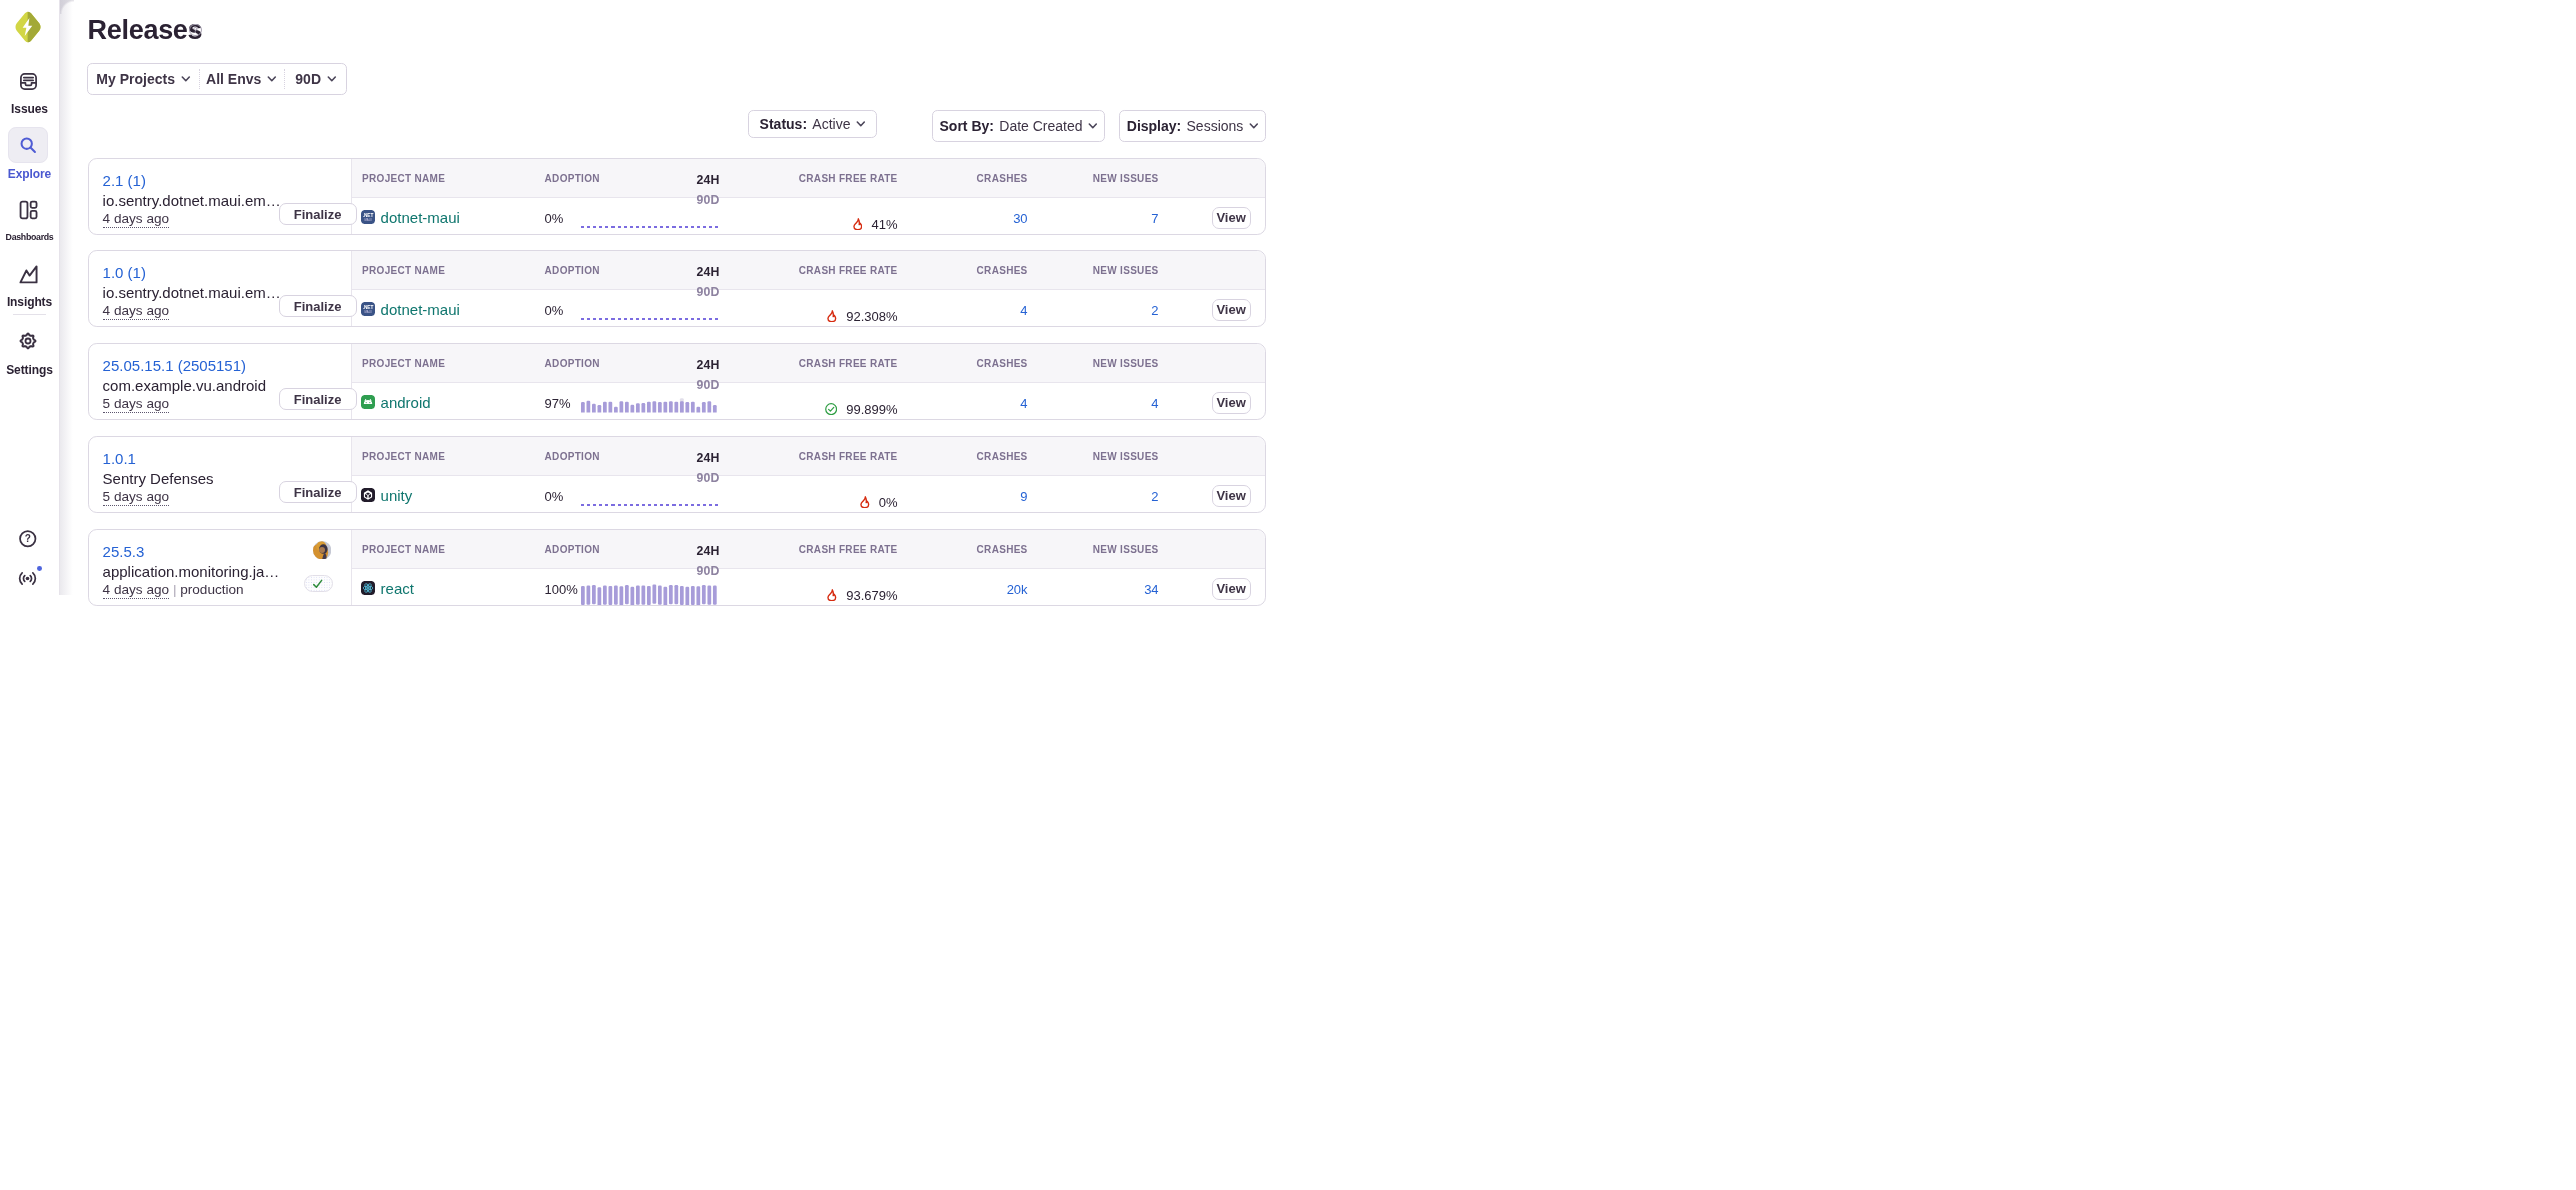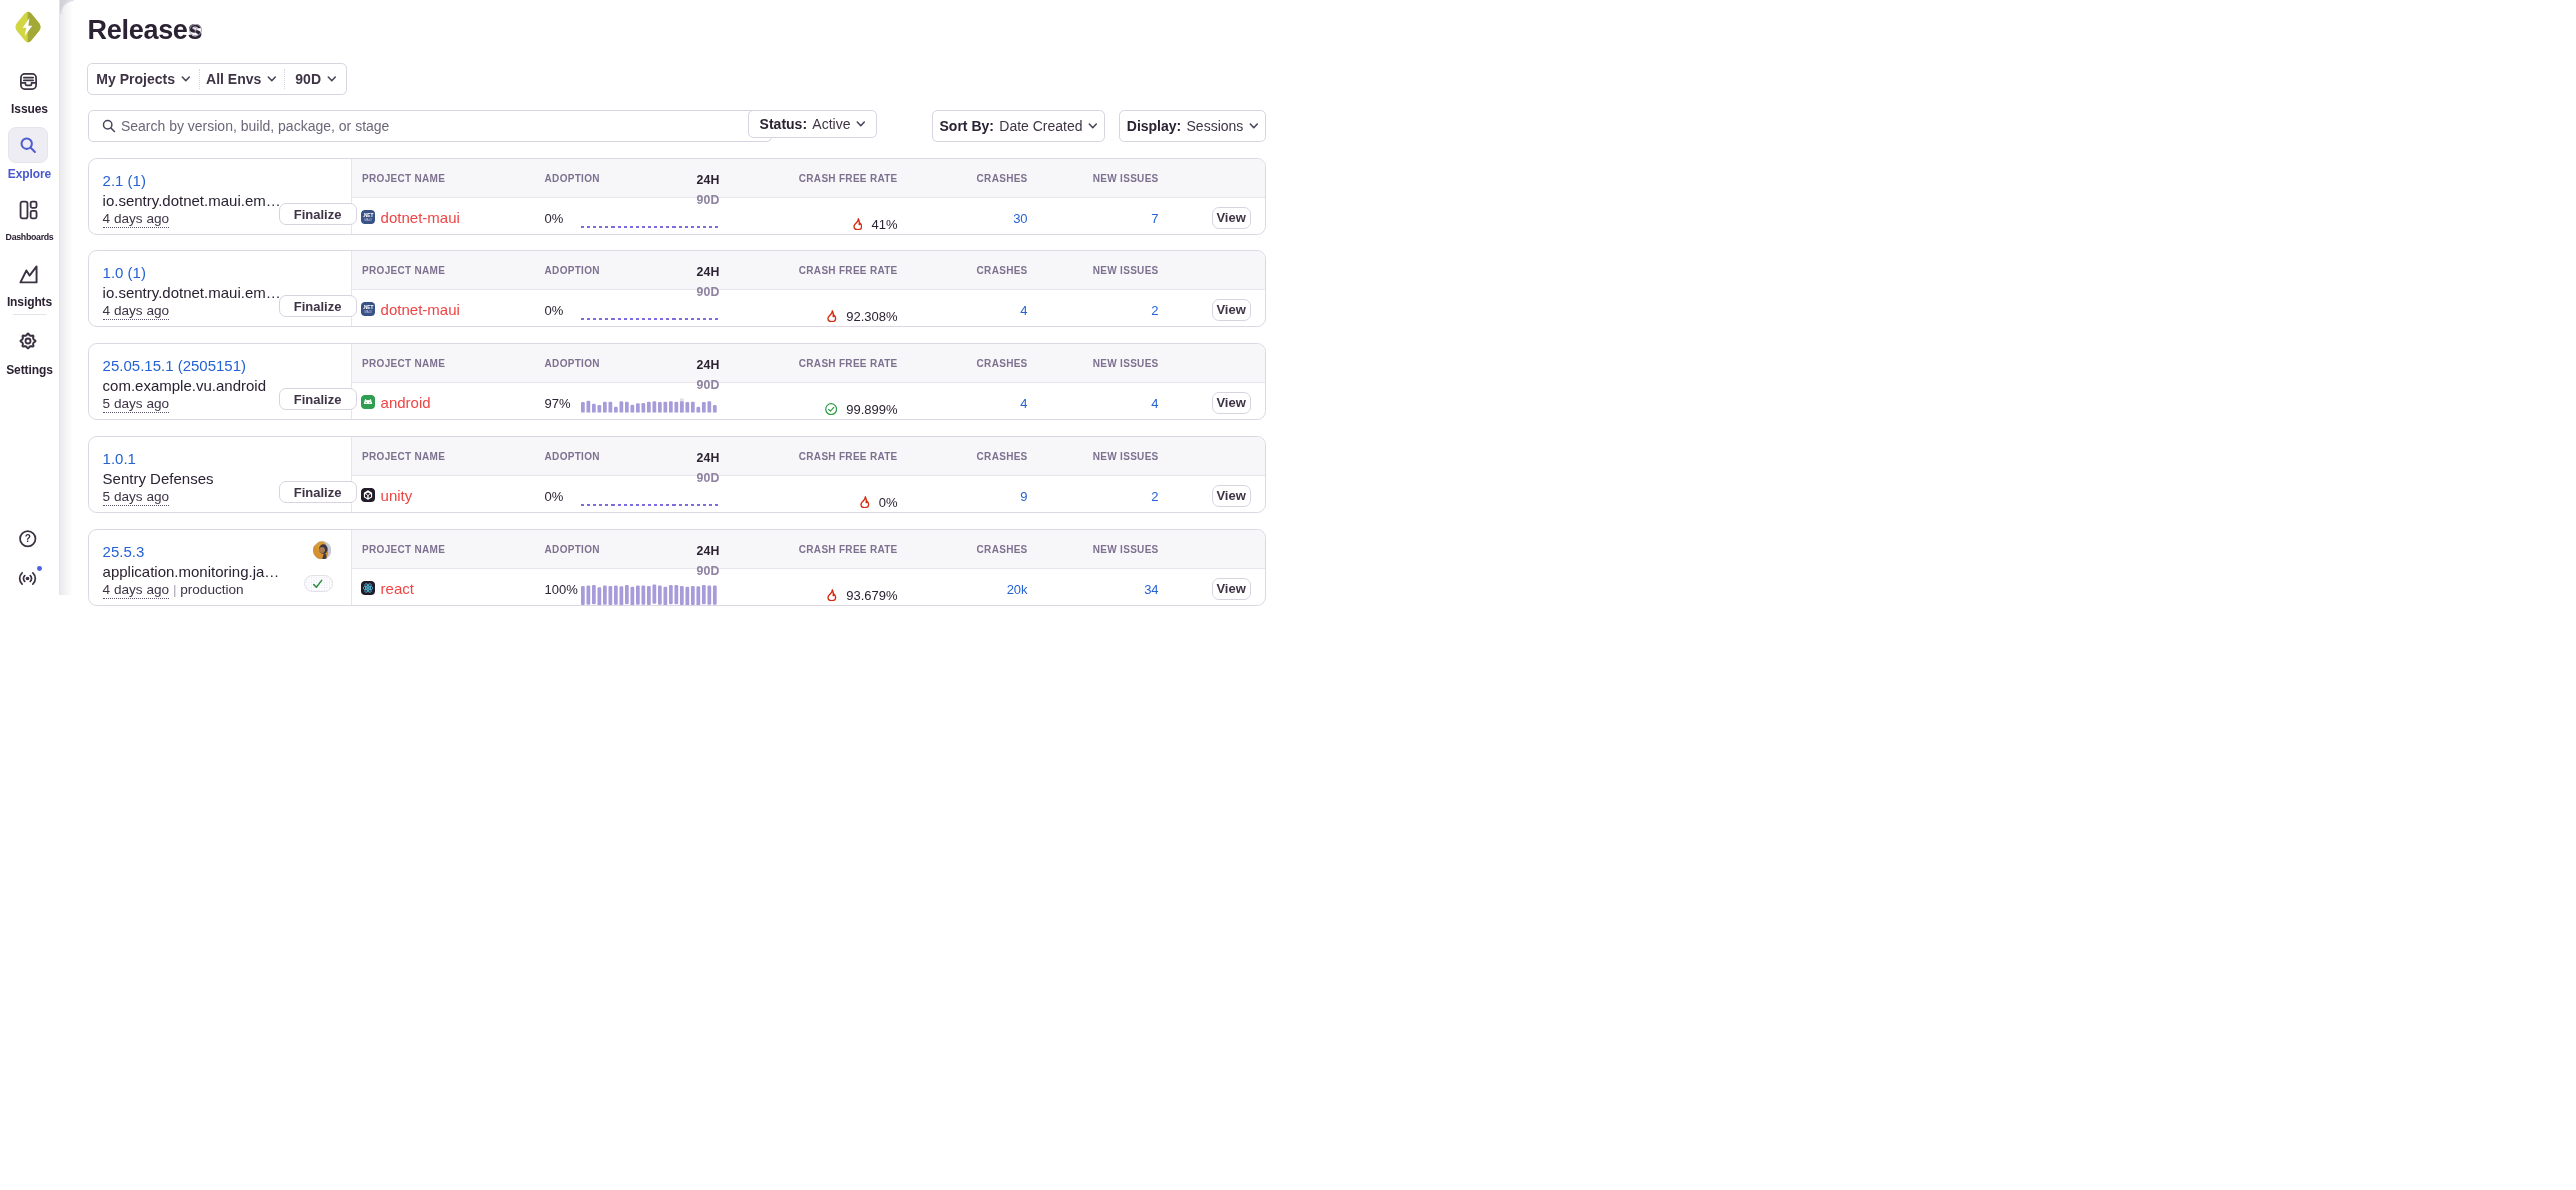--- a/index.html
+++ b/index.html
@@ -65,21 +65,21 @@
 .thead { position:absolute; left:0; top:0; right:0; height:39px; background:#f7f6f9;
   border-bottom:0.9px solid #e8e5ed; font-size:10px; font-weight:700; color:#7d7190; letter-spacing:0.3px; }
 .thead .h { position:absolute; top:14px; }
 .h-pn { left:10.5px; }
 .h-ad { left:193px; }
 .h-24 { right:545px; display:flex; gap:5.7px; font-size:12.3px; letter-spacing:0.2px;flex-direction:column; }
 .h-24 b { color:#2b2233; }
 .h-24 i { font-style:normal; color:#8d82a0; }
 .trow { position:absolute; left:0; top:39px; right:0; bottom:0; }
 .picon { position:absolute; left:9.2px; top:12.3px; width:14px; height:14px; border-radius:3.5px; }
-.plink { position:absolute; left:29px; top:11.4px; font-size:15px; color:#ef4444; }
+.plink { position:absolute; left:29px; top:11.4px; font-size:15px; color:#0f766e; }
 .apct { position:absolute; left:193px; top:12.7px; font-size:13px; color:#2b2233; }
 .chart { position:absolute; left:229px; top:0; width:137px; height:39px; }
 .dashline { position:absolute; left:229px; top:28px; width:137px; height:1.8px;
   background-image:repeating-linear-gradient(to right, #7b6ce0 0 3.1px, transparent 3.1px 6.1px); }
 .cfr { position:absolute; right:367px; top:10.5px; font-size:13px; color:#2b2233; display:flex; align-items:center;margin-top:8px; }
 .cfr svg { margin-right:9.2px; }
 .crash { position:absolute; right:237px; top:12.7px; font-size:13px; color:#2562d4; }
 .niss { position:absolute; right:106px; top:12.7px; font-size:13px; color:#2562d4; }
 </style>
 </head>
@@ -158,27 +158,20 @@
       <svg class="chev" viewBox="0 0 11 7">
           <path d="M1.5 1.2 L5.5 5.5 L9.5 1.2"></path>
         </svg></div>
     <div class="sep" style="left:196px"></div>
     <div class="seg" style="left:196px;width:64px">90D
       <svg class="chev" viewBox="0 0 11 7">
           <path d="M1.5 1.2 L5.5 5.5 L9.5 1.2"></path>
         </svg></div>
   </div>
 
-  <div id="search" class="box">
-    <svg style="margin-left:13px" width="14" height="14" viewBox="0 0 16 16">
-      <circle cx="6.5" cy="6.5" r="4.8" fill="none" stroke="#4a4458" stroke-width="1.7"></circle>
-      <path d="M10.2 10.2 L14.2 14.2" stroke="#4a4458" stroke-width="1.7" stroke-linecap="round"></path>
-    </svg>
-    <span class="ph" style="margin-left:5.3px">Search by version, build, package, or stage</span>
-  </div>
   <div id="status" class="box dd">
       <b>Status:</b>
       <span>Active</span>
     <svg class="chev" viewBox="0 0 11 7">
         <path d="M1.5 1.2 L5.5 5.5 L9.5 1.2"></path>
       </svg>
     </div>
   <div id="sortby" class="box dd">
       <b>Sort By:</b>
       <span>Date Created</span>

